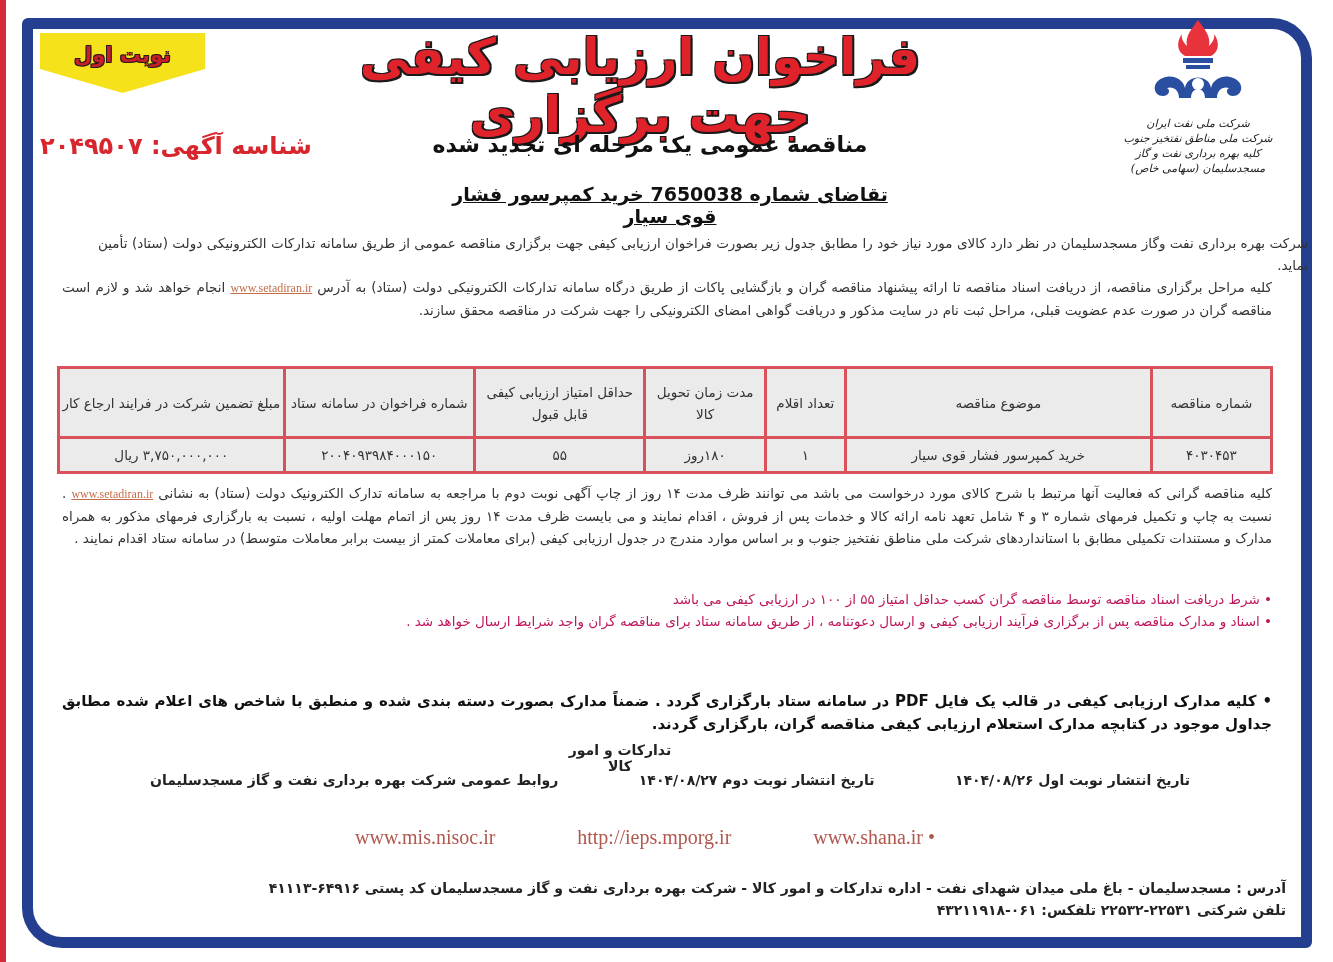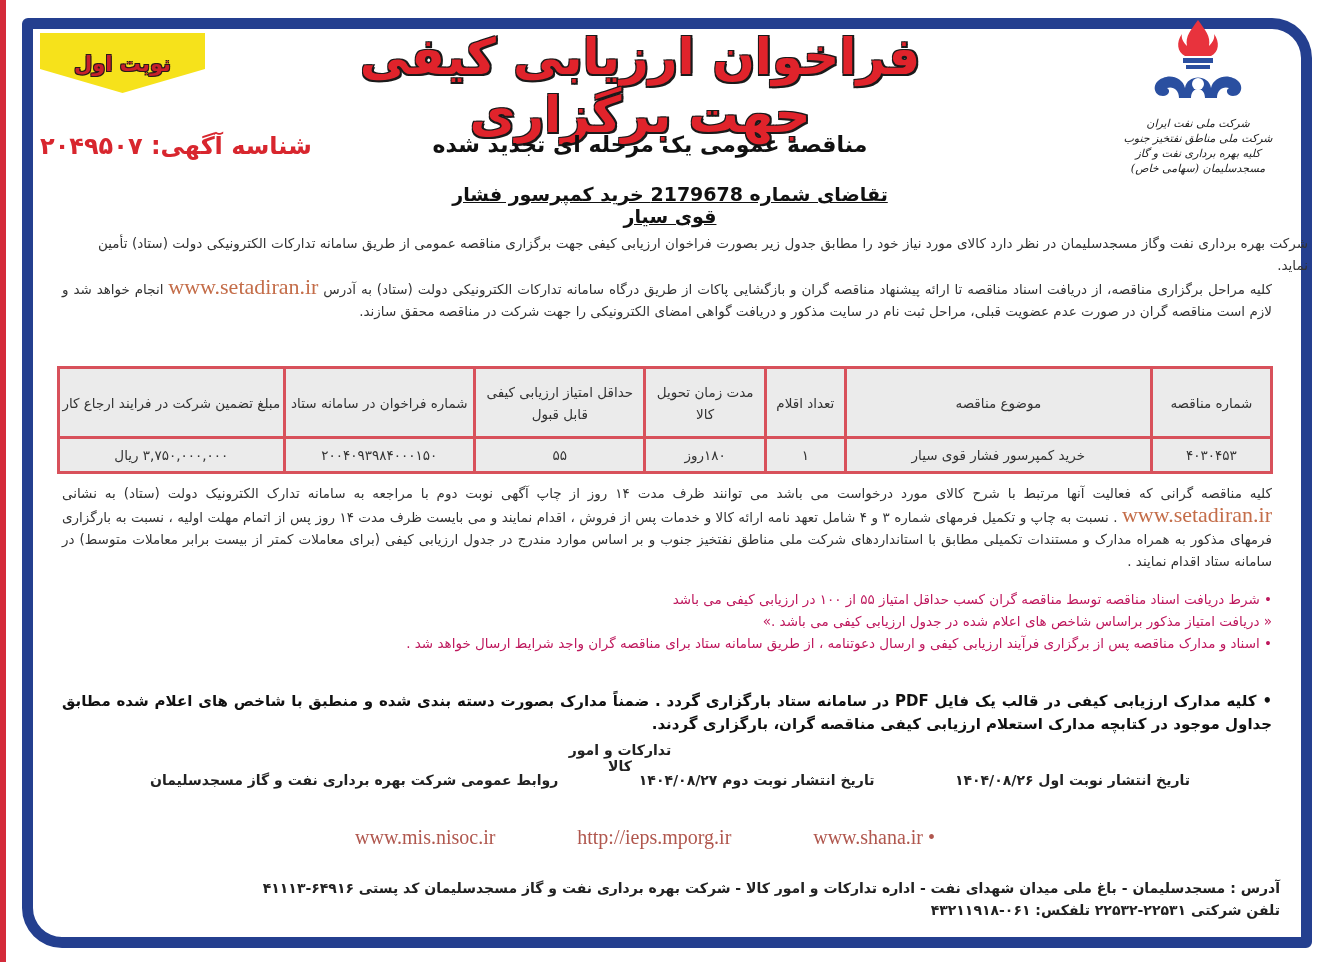--- a/index.html
+++ b/index.html
@@ -6,36 +6,36 @@
     html, body { width: 1333px; height: 962px; background: #ffffff; overflow: hidden; }
     body { position: relative; font-family: "DejaVu Sans", sans-serif; color: #222; }
     .left-strip { position: absolute; left: 0; top: 0; width: 6px; height: 962px; background: #d42a3a; }
     .frame {
       position: absolute; left: 22px; top: 18px; width: 1290px; height: 930px;
       border: 11px solid #243f8f; border-radius: 6px 40px 6px 40px; background: #fff;
     }
     .badge {
       position: absolute; left: 18px; top: 15px; width: 165px; height: 60px;
       background: #f6e21b; clip-path: polygon(0 0, 100% 0, 100% 60%, 50% 100%, 0 60%);
-      display: flex; align-items: flex-start; justify-content: center; padding-top: 19px;
+      display: flex; align-items: flex-start; justify-content: center; padding-top: 10px;
     }
     .badge span { font-family: "DejaVu Sans", sans-serif; font-weight: bold; font-size: 21px; color: #c8202a; text-shadow: 1px 1px 0 #2a1a1a, -1px -1px 0 #2a1a1a, 1px -1px 0 #2a1a1a, -1px 1px 0 #2a1a1a; direction: rtl; }
     .ad-id { position: absolute; left: 40px; top: 132px; direction: rtl; font-weight: bold; font-size: 24px; color: #d8262e; }
     .title-main {
       position: absolute; left: 330px; top: 28px; width: 620px; text-align: center; direction: rtl;
       font-weight: bold; font-size: 50px; color: #e0232b; letter-spacing: -1px;
       text-shadow: 2px 2px 0 #1a1a1a, -1px -1px 0 #1a1a1a, 2px -1px 0 #1a1a1a, -1px 2px 0 #1a1a1a;
     }
     .title-sub { position: absolute; left: 400px; top: 132px; width: 500px; text-align: center; direction: rtl; font-weight: bold; font-size: 22px; color: #111; }
     .title-req { position: absolute; left: 450px; top: 183px; width: 440px; text-align: center; direction: rtl; font-weight: bold; font-size: 19px; color: #111; text-decoration: underline; }
     .logo { position: absolute; right: 50px; top: 16px; width: 170px; text-align: center; }
     .logo svg { display: block; margin: 0 auto; }
     .logo .cap { direction: rtl; font-family: "DejaVu Serif", serif; font-style: italic; font-size: 11px; color: #222; line-height: 15px; }
     .body-text { position: absolute; direction: rtl; text-align: justify; font-size: 13.5px; line-height: 22px; color: #333; }
-    .link { color: #c46d49; font-family: "Liberation Serif", serif; font-size: 22px; }
+    .link { color: #c46d49; text-decoration: underline; font-family: "Liberation Serif", serif; font-size: 12px; }
     table.tender {
       position: absolute; left: 35px; top: 345px; width: 1218px; border-collapse: collapse; direction: rtl;
       background: #ebebeb;
     }
     table.tender th, table.tender td { border: 3px solid #d8515b; text-align: center; font-size: 13.5px; color: #333; font-weight: normal; }
     table.tender th { height: 70px; line-height: 22px; }
     table.tender td { height: 35px; }
     .bullets { position: absolute; direction: rtl; font-size: 13.5px; line-height: 22px; color: #be185d; }
     .bold-text { font-weight: bold; color: #111; font-size: 15px; }
     .footer-row { position: absolute; direction: rtl; font-weight: bold; font-size: 14px; color: #222; }
@@ -53,21 +53,21 @@
   <span>نوبت اول</span>
 </div>
 
 <div class="ad-id">
   <span>شناسه آگهی:</span>
   <span>۲۰۴۹۵۰۷</span>
 </div>
 
 <div class="title-main">فراخوان ارزیابی کیفی جهت برگزاری</div>
 <div class="title-sub">مناقصه عمومی یک مرحله ای تجدید شده</div>
-<div class="title-req">تقاضای شماره 2179678 خرید کمپرسور فشار قوی سیار</div>
+<div class="title-req">تقاضای شماره 7650038 خرید کمپرسور فشار قوی سیار</div>
 
 <div class="logo">
   <svg width="110" height="100" viewBox="0 0 110 100">
     <path d="M55 4 C48 14 42 20 44 30 C40 26 38 22 39 18 C33 26 34 36 42 40 L68 40 C76 36 77 26 71 18 C72 22 70 26 66 30 C68 20 62 14 55 4 Z" fill="#e8333d"></path>
     <rect x="40" y="42" width="30" height="5" fill="#2a4fa0"></rect>
     <rect x="43" y="49" width="24" height="4" fill="#2a4fa0"></rect>
     <path d="M20 80 C10 80 8 66 20 62 C28 58 40 62 42 72 C44 58 66 58 68 72 C70 62 82 58 90 62 C102 66 100 80 90 80 C84 80 82 74 86 72 C80 70 74 74 74 82 L62 82 C62 70 48 70 48 82 L36 82 C36 74 30 70 24 72 C28 74 26 80 20 80 Z" fill="#2a4fa0"></path>
     <circle cx="55" cy="68" r="6" fill="#fff"></circle>
   </svg>
   <div class="cap">شرکت ملی نفت ایران</div>
@@ -108,21 +108,20 @@
 </table>
 
 <div class="body-text" style="left:62px;top:482px;width:1210px;">
   <span>کلیه مناقصه گرانی که فعالیت آنها مرتبط با شرح کالای مورد درخواست می باشد می توانند ظرف مدت ۱۴ روز از چاپ آگهی نوبت دوم با مراجعه به سامانه تدارک الکترونیک دولت (ستاد) به نشانی</span>
   <a class="link">www.setadiran.ir</a>
   <span>. نسبت به چاپ و تکمیل فرمهای شماره ۳ و ۴ شامل تعهد نامه ارائه کالا و خدمات پس از فروش ، اقدام نمایند و می بایست ظرف مدت ۱۴ روز پس از اتمام مهلت اولیه ، نسبت به بارگزاری فرمهای مذکور به همراه مدارک و مستندات تکمیلی مطابق با استانداردهای شرکت ملی مناطق نفتخیز جنوب و بر اساس موارد مندرج در جدول ارزیابی کیفی (برای معاملات کمتر از بیست برابر معاملات متوسط) در سامانه ستاد اقدام نمایند .</span>
 </div>
 
 <div class="bullets" style="left:62px;top:588px;width:1210px;">
   <div>• شرط دریافت اسناد مناقصه توسط مناقصه گران کسب حداقل امتیاز ۵۵ از ۱۰۰ در ارزیابی کیفی می باشد</div>
-  <div>« دریافت امتیاز مذکور براساس شاخص های اعلام شده در جدول ارزیابی کیفی می باشد .»</div>
   <div>• اسناد و مدارک مناقصه پس از برگزاری فرآیند ارزیابی کیفی و ارسال دعوتنامه ، از طریق سامانه ستاد برای مناقصه گران واجد شرایط ارسال خواهد شد .</div>
 </div>
 
 <div class="body-text bold-text" style="left:62px;top:690px;width:1210px;line-height:23px;">• کلیه مدارک ارزیابی کیفی در قالب یک فایل PDF در سامانه ستاد بارگزاری گردد . ضمناً مدارک بصورت دسته بندی شده و منطبق با شاخص های اعلام شده مطابق جداول موجود در کتابچه مدارک استعلام ارزیابی کیفی مناقصه گران، بارگزاری گردند.</div>
 
 <div class="footer-row" style="left:560px;top:742px;width:120px;text-align:center;">تدارکات و امور کالا</div>
 
 <div class="footer-row" style="left:150px;top:772px;width:1040px;display:flex;justify-content:space-between;">
   <span>
     <span>تاریخ انتشار نوبت اول</span>
@@ -134,16 +133,16 @@
   </span>
   <span>روابط عمومی شرکت بهره برداری نفت و گاز مسجدسلیمان</span>
 </div>
 
 <div class="urls" style="top:826px;">
   <a>www.mis.nisoc.ir</a>
   <a>http://ieps.mporg.ir</a>
   <a>www.shana.ir •</a>
 </div>
 
-<div class="address" style="left:130px;top:877px;width:1150px;">
+<div class="address" style="left:136px;top:877px;width:1150px;">
   <div>آدرس : مسجدسلیمان - باغ ملی میدان شهدای نفت - اداره تدارکات و امور کالا - شرکت بهره برداری نفت و گاز مسجدسلیمان کد پستی ۶۴۹۱۶-۴۱۱۱۳</div>
   <div>تلفن شرکتی ۲۲۵۳۱-۲۲۵۳۲     تلفکس: ۰۶۱-۴۳۲۱۱۹۱۸</div>
 </div>
 
 </body></html>

